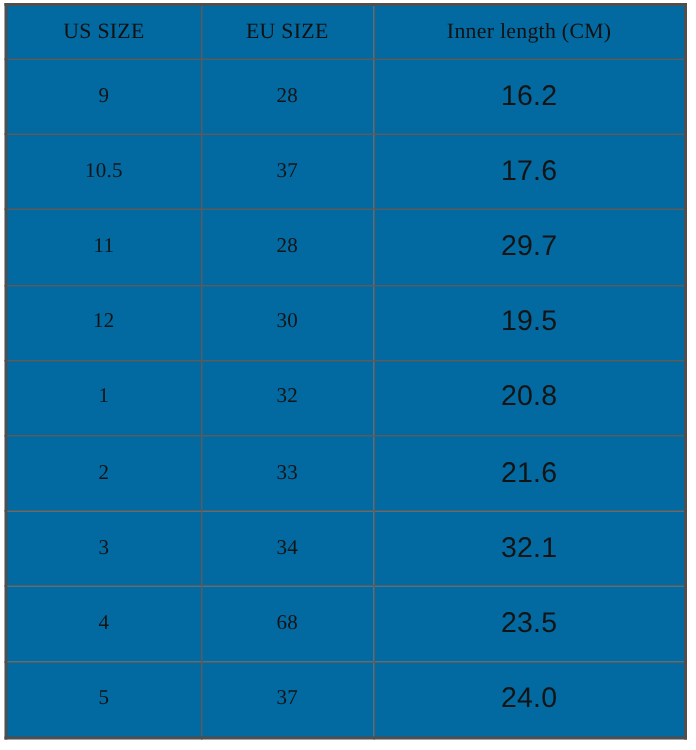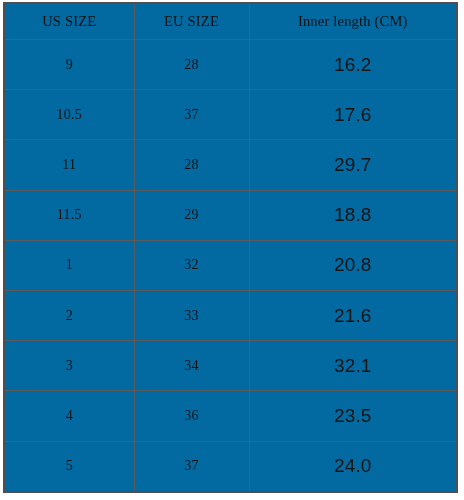--- a/index.html
+++ b/index.html
@@ -106,42 +106,42 @@
           <td class="cell-us">10.5</td>
           <td class="cell-eu">37</td>
           <td class="cell-len">17.6</td>
         </tr>
         <tr>
           <td class="cell-us">11</td>
           <td class="cell-eu">28</td>
           <td class="cell-len">29.7</td>
         </tr>
         <tr>
-          <td class="cell-us">11.5</td>
-          <td class="cell-eu">29</td>
-          <td class="cell-len">18.8</td>
+          <td class="cell-us">12</td>
+          <td class="cell-eu">30</td>
+          <td class="cell-len">19.5</td>
         </tr>
         <tr>
           <td class="cell-us">1</td>
           <td class="cell-eu">32</td>
           <td class="cell-len">20.8</td>
         </tr>
         <tr>
           <td class="cell-us">2</td>
           <td class="cell-eu">33</td>
           <td class="cell-len">21.6</td>
         </tr>
         <tr>
           <td class="cell-us">3</td>
           <td class="cell-eu">34</td>
           <td class="cell-len">32.1</td>
         </tr>
         <tr>
           <td class="cell-us">4</td>
-          <td class="cell-eu">36</td>
+          <td class="cell-eu">68</td>
           <td class="cell-len">23.5</td>
         </tr>
         <tr>
           <td class="cell-us">5</td>
           <td class="cell-eu">37</td>
           <td class="cell-len">24.0</td>
         </tr>
       </tbody>
   </table>
 </div>

